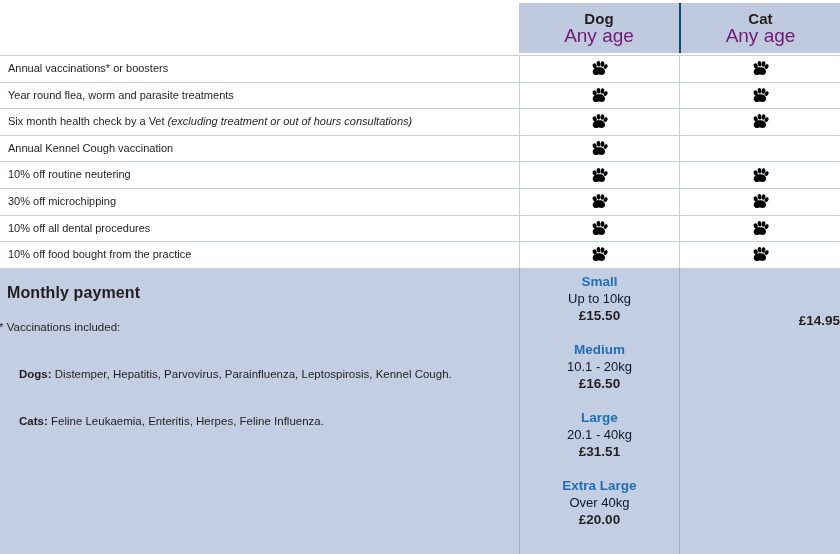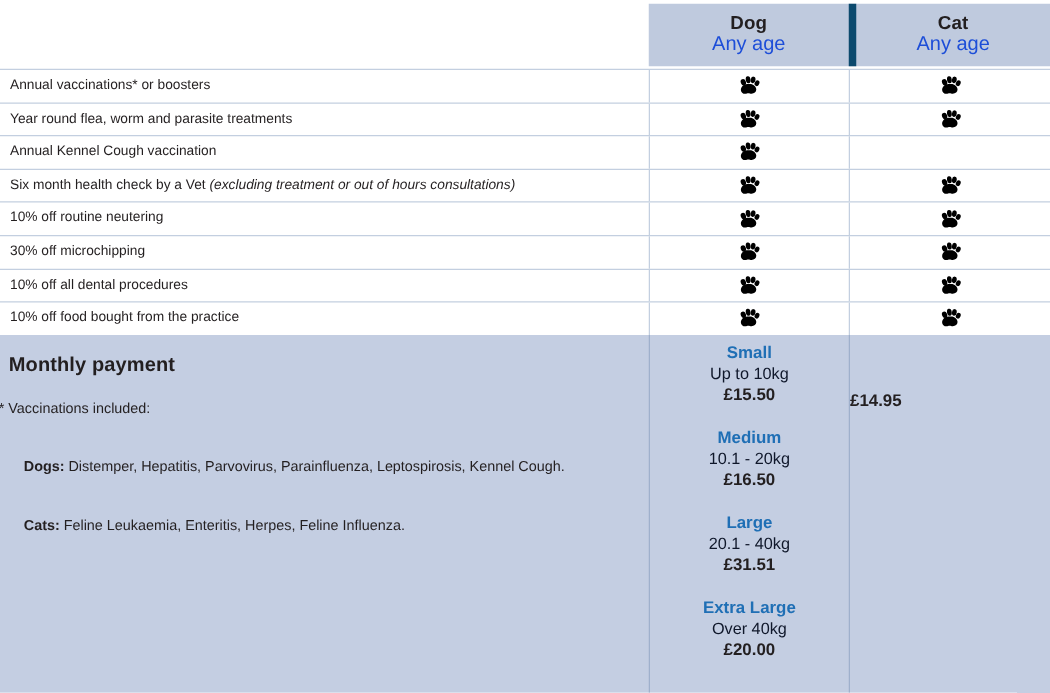--- a/index.html
+++ b/index.html
@@ -34,33 +34,33 @@
   .header-cell {
     flex: 0 0 160px;
     width: 160px;
     text-align: center;
     padding-top: 7px;
     box-sizing: border-box;
   }
   .header-cell.cat-head {
     flex: 0 0 161px;
     width: 161px;
-    border-left: 6px solid #0c4a6e;
+    border-left: 2px solid #0c4a6e;
   }
   .header-title {
     font-size: 15px;
     font-weight: bold;
     line-height: 17px;
     letter-spacing: .1px;
   }
   .header-sub {
-    font-size: 16px;
+    font-size: 19px;
     font-weight: normal;
     line-height: 17px;
-    color: #1d4ed8;
+    color: #701a75;
   }
 
   
   .rows {
     position: absolute;
     top: 55px;
     left: 0;
     width: 840px;
     border-top: 1px solid #c3cfe0;
   }
@@ -148,21 +148,21 @@
     border-left: 1px solid #9fb0cc;
     padding-top: 5px;
     text-align: center;
   }
   .pay-cat {
     flex: 0 0 161px;
     width: 161px;
     box-sizing: border-box;
     border-left: 1px solid #9fb0cc;
     padding-top: 45px;
-    text-align: left;
+    text-align: right;
   }
   .tier {
     margin-bottom: 17px;
   }
   .tier-name {
     font-size: 13.5px;
     font-weight: bold;
     color: #1f6fb5;
     line-height: 17px;
   }
@@ -242,58 +242,58 @@
               <ellipse cx="5.2" cy="8.2" rx="2.9" ry="3.7" transform="rotate(-22 5.2 8.2)" fill="#000"></ellipse>
               <ellipse cx="10.6" cy="5.4" rx="2.7" ry="3.9" transform="rotate(-8 10.6 5.4)" fill="#000"></ellipse>
               <ellipse cx="16.2" cy="5.6" rx="2.7" ry="3.8" transform="rotate(9 16.2 5.6)" fill="#000"></ellipse>
               <ellipse cx="20.6" cy="9.2" rx="2.6" ry="3.4" transform="rotate(26 20.6 9.2)" fill="#000"></ellipse>
               <path d="M12.6 10.2c3.9 0 7.2 2.9 7.2 6.3 0 2.9-2.4 4.7-5.4 4.7-1.5 0-2.3-.6-3.6-.6-1.3 0-2 .7-3.5.7-2.7 0-4.9-1.7-4.9-4.4 0-3.5 3.2-6.7 7.1-6.7 1.1 0 2 0 3.1 0z" fill="#000"></path>
             </svg>
           </span>
         </div>
       </div>
       <div class="frow">
+        <div class="label"><span>Six month health check by a Vet </span><em>(excluding treatment or out of hours consultations)</em></div>
+        <div class="mark">
+          <span>
+            <svg class="paw" viewBox="0 0 24 24" aria-hidden="true">
+              <ellipse cx="5.2" cy="8.2" rx="2.9" ry="3.7" transform="rotate(-22 5.2 8.2)" fill="#000"></ellipse>
+              <ellipse cx="10.6" cy="5.4" rx="2.7" ry="3.9" transform="rotate(-8 10.6 5.4)" fill="#000"></ellipse>
+              <ellipse cx="16.2" cy="5.6" rx="2.7" ry="3.8" transform="rotate(9 16.2 5.6)" fill="#000"></ellipse>
+              <ellipse cx="20.6" cy="9.2" rx="2.6" ry="3.4" transform="rotate(26 20.6 9.2)" fill="#000"></ellipse>
+              <path d="M12.6 10.2c3.9 0 7.2 2.9 7.2 6.3 0 2.9-2.4 4.7-5.4 4.7-1.5 0-2.3-.6-3.6-.6-1.3 0-2 .7-3.5.7-2.7 0-4.9-1.7-4.9-4.4 0-3.5 3.2-6.7 7.1-6.7 1.1 0 2 0 3.1 0z" fill="#000"></path>
+            </svg>
+          </span>
+        </div>
+        <div class="mark cat">
+          <span>
+            <svg class="paw" viewBox="0 0 24 24" aria-hidden="true">
+              <ellipse cx="5.2" cy="8.2" rx="2.9" ry="3.7" transform="rotate(-22 5.2 8.2)" fill="#000"></ellipse>
+              <ellipse cx="10.6" cy="5.4" rx="2.7" ry="3.9" transform="rotate(-8 10.6 5.4)" fill="#000"></ellipse>
+              <ellipse cx="16.2" cy="5.6" rx="2.7" ry="3.8" transform="rotate(9 16.2 5.6)" fill="#000"></ellipse>
+              <ellipse cx="20.6" cy="9.2" rx="2.6" ry="3.4" transform="rotate(26 20.6 9.2)" fill="#000"></ellipse>
+              <path d="M12.6 10.2c3.9 0 7.2 2.9 7.2 6.3 0 2.9-2.4 4.7-5.4 4.7-1.5 0-2.3-.6-3.6-.6-1.3 0-2 .7-3.5.7-2.7 0-4.9-1.7-4.9-4.4 0-3.5 3.2-6.7 7.1-6.7 1.1 0 2 0 3.1 0z" fill="#000"></path>
+            </svg>
+          </span>
+        </div>
+      </div>
+      <div class="frow">
         <div class="label"><span>Annual Kennel Cough vaccination</span></div>
         <div class="mark">
           <span>
             <svg class="paw" viewBox="0 0 24 24" aria-hidden="true">
               <ellipse cx="5.2" cy="8.2" rx="2.9" ry="3.7" transform="rotate(-22 5.2 8.2)" fill="#000"></ellipse>
               <ellipse cx="10.6" cy="5.4" rx="2.7" ry="3.9" transform="rotate(-8 10.6 5.4)" fill="#000"></ellipse>
               <ellipse cx="16.2" cy="5.6" rx="2.7" ry="3.8" transform="rotate(9 16.2 5.6)" fill="#000"></ellipse>
               <ellipse cx="20.6" cy="9.2" rx="2.6" ry="3.4" transform="rotate(26 20.6 9.2)" fill="#000"></ellipse>
               <path d="M12.6 10.2c3.9 0 7.2 2.9 7.2 6.3 0 2.9-2.4 4.7-5.4 4.7-1.5 0-2.3-.6-3.6-.6-1.3 0-2 .7-3.5.7-2.7 0-4.9-1.7-4.9-4.4 0-3.5 3.2-6.7 7.1-6.7 1.1 0 2 0 3.1 0z" fill="#000"></path>
             </svg>
           </span>
         </div>
         <div class="mark cat"></div>
-      </div>
-      <div class="frow">
-        <div class="label"><span>Six month health check by a Vet </span><em>(excluding treatment or out of hours consultations)</em></div>
-        <div class="mark">
-          <span>
-            <svg class="paw" viewBox="0 0 24 24" aria-hidden="true">
-              <ellipse cx="5.2" cy="8.2" rx="2.9" ry="3.7" transform="rotate(-22 5.2 8.2)" fill="#000"></ellipse>
-              <ellipse cx="10.6" cy="5.4" rx="2.7" ry="3.9" transform="rotate(-8 10.6 5.4)" fill="#000"></ellipse>
-              <ellipse cx="16.2" cy="5.6" rx="2.7" ry="3.8" transform="rotate(9 16.2 5.6)" fill="#000"></ellipse>
-              <ellipse cx="20.6" cy="9.2" rx="2.6" ry="3.4" transform="rotate(26 20.6 9.2)" fill="#000"></ellipse>
-              <path d="M12.6 10.2c3.9 0 7.2 2.9 7.2 6.3 0 2.9-2.4 4.7-5.4 4.7-1.5 0-2.3-.6-3.6-.6-1.3 0-2 .7-3.5.7-2.7 0-4.9-1.7-4.9-4.4 0-3.5 3.2-6.7 7.1-6.7 1.1 0 2 0 3.1 0z" fill="#000"></path>
-            </svg>
-          </span>
-        </div>
-        <div class="mark cat">
-          <span>
-            <svg class="paw" viewBox="0 0 24 24" aria-hidden="true">
-              <ellipse cx="5.2" cy="8.2" rx="2.9" ry="3.7" transform="rotate(-22 5.2 8.2)" fill="#000"></ellipse>
-              <ellipse cx="10.6" cy="5.4" rx="2.7" ry="3.9" transform="rotate(-8 10.6 5.4)" fill="#000"></ellipse>
-              <ellipse cx="16.2" cy="5.6" rx="2.7" ry="3.8" transform="rotate(9 16.2 5.6)" fill="#000"></ellipse>
-              <ellipse cx="20.6" cy="9.2" rx="2.6" ry="3.4" transform="rotate(26 20.6 9.2)" fill="#000"></ellipse>
-              <path d="M12.6 10.2c3.9 0 7.2 2.9 7.2 6.3 0 2.9-2.4 4.7-5.4 4.7-1.5 0-2.3-.6-3.6-.6-1.3 0-2 .7-3.5.7-2.7 0-4.9-1.7-4.9-4.4 0-3.5 3.2-6.7 7.1-6.7 1.1 0 2 0 3.1 0z" fill="#000"></path>
-            </svg>
-          </span>
-        </div>
       </div>
       <div class="frow">
         <div class="label"><span>10% off routine neutering</span></div>
         <div class="mark">
           <span>
             <svg class="paw" viewBox="0 0 24 24" aria-hidden="true">
               <ellipse cx="5.2" cy="8.2" rx="2.9" ry="3.7" transform="rotate(-22 5.2 8.2)" fill="#000"></ellipse>
               <ellipse cx="10.6" cy="5.4" rx="2.7" ry="3.9" transform="rotate(-8 10.6 5.4)" fill="#000"></ellipse>
               <ellipse cx="16.2" cy="5.6" rx="2.7" ry="3.8" transform="rotate(9 16.2 5.6)" fill="#000"></ellipse>
               <ellipse cx="20.6" cy="9.2" rx="2.6" ry="3.4" transform="rotate(26 20.6 9.2)" fill="#000"></ellipse>

